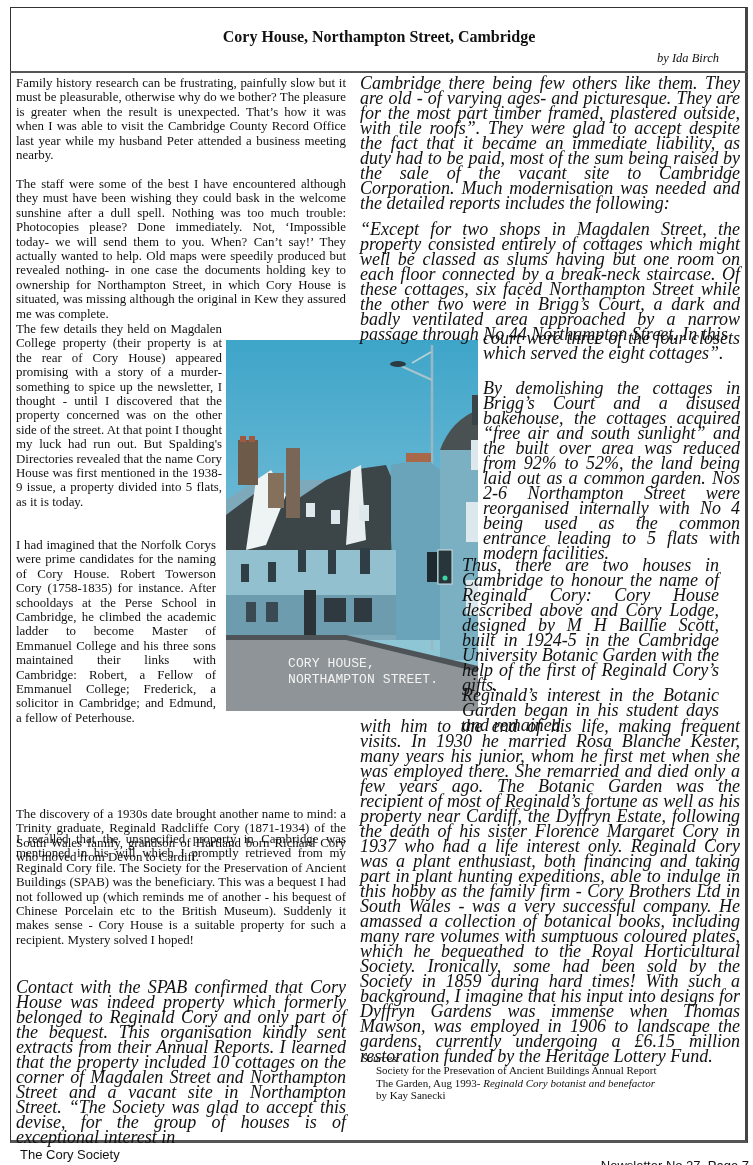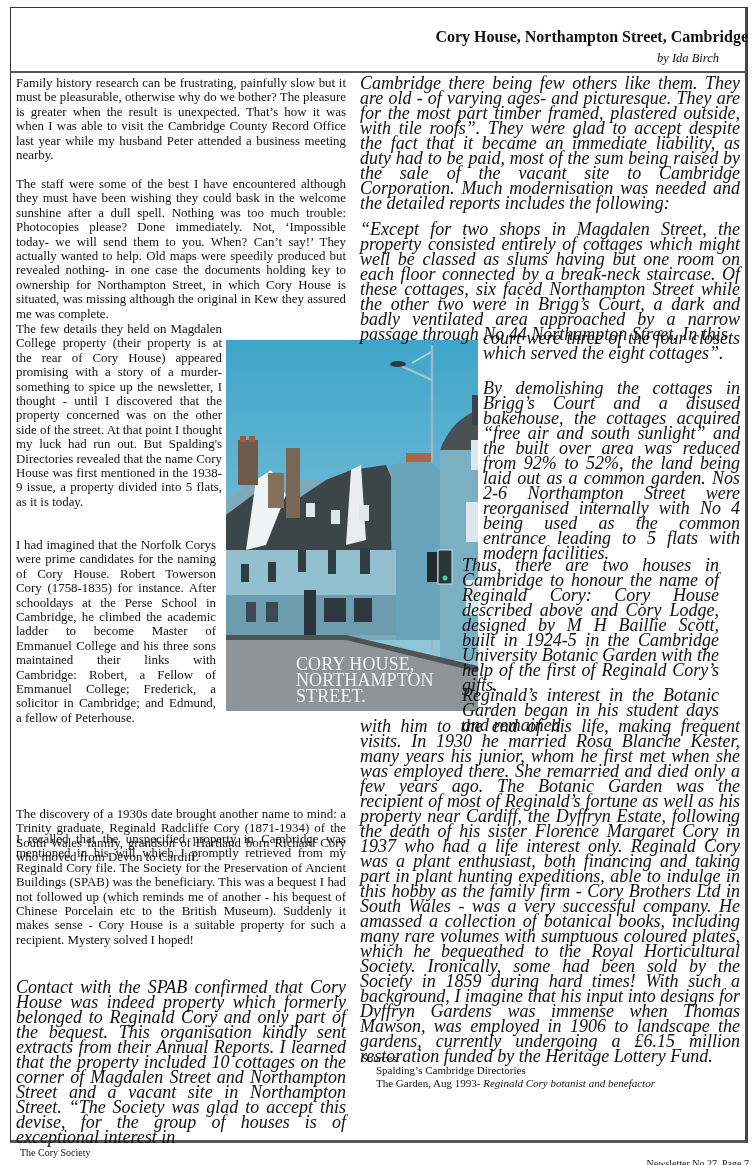--- a/index.html
+++ b/index.html
@@ -2,36 +2,36 @@
 <html><head>
 <meta charset="utf-8">
 <style>
   html, body { margin:0; padding:0; background:#ffffff; }
   body { width:753px; height:1165px; position:relative; overflow:hidden;
          font-family:"Liberation Serif", serif; color:#111; }
   .frame { position:absolute; left:10px; top:7px; width:738px; height:1136px;
            border:1.5px solid #333; border-right:3px solid #444; border-bottom:3px solid #555; box-sizing:border-box; }
   .header { position:absolute; left:10px; top:7px; width:738px; height:66px;
             border-bottom:2px solid #555; box-sizing:border-box; }
-  .title { position:absolute; left:0; right:0; top:21px; text-align:right;
+  .title { position:absolute; left:0; right:0; top:21px; text-align:center;
            font-weight:bold; font-size:16px; }
   .byline { position:absolute; right:29px; top:44px; font-style:italic; font-size:12.5px; }
   .txt { position:absolute; font-size:12.9px; line-height:14.4px; text-align:justify; margin:0; }
   .txt.big { font-size:18px; line-height:15px;font-style:italic; }
   .col-left { left:16px; width:330px; }
   .col-right { left:360px; width:380px; }
   .photo { position:absolute; left:226px; top:340px; width:252px; height:371px; overflow:hidden;
            background:linear-gradient(#3ea5c9 0%, #6ab8d4 45%, #8fc6d6 60%); }
   .photo svg { display:block; }
   .caption { position:absolute; left:62px; top:316px; color:#f4f4f4;
-             font-family:Liberation Serif, serif; font-size:18px; line-height:16px; letter-spacing:0.1px;margin-left:8px; }
+             font-family:Liberation Mono, monospace; font-size:13px; line-height:16px; letter-spacing:0.1px; }
   .sources { position:absolute; left:362px; top:1052px; font-size:11px; line-height:12.4px; }
   .sources .head { font-style:italic; }
   .sources .item { padding-left:14px; }
-  .footer { position:absolute; top:1147px; font-size:10px; font-family:Liberation Serif, serif; }
+  .footer { position:absolute; top:1147px; font-size:13px; font-family:Liberation Sans, sans-serif; }
 </style>
 </head>
 <body>
 
 <div class="frame"></div>
 
 <div class="header">
   <div class="title">Cory House, Northampton Street, Cambridge</div>
   <div class="byline">by Ida Birch</div>
 </div>
@@ -105,19 +105,20 @@
 <p class="txt big col-right" style="top:76px;">Cambridge there being few others like them. They are old - of varying ages- and picturesque. They are for the most part timber framed, plastered outside, with tile roofs”. They were glad to accept despite the fact that it became an immediate liability, as duty had to be paid, most of the sum being raised by the sale of the vacant site to Cambridge Corporation. Much modernisation was needed and the detailed reports includes the following:</p>
 <p class="txt big col-right" style="top:222px;">“Except for two shops in Magdalen Street, the property consisted entirely of cottages which might well be classed as slums having but one room on each floor connected by a break-neck staircase. Of these cottages, six faced Northampton Street while the other two were in Brigg’s Court, a dark and badly ventilated area approached by a narrow passage through No 44 Northampton Street. In this</p>
 <p class="txt big" style="top:331px; left:483px; width:257px;">court were three of the four closets which served the eight cottages”.</p>
 <p class="txt big" style="top:381px; left:483px; width:257px;">By demolishing the cottages in Brigg’s Court and a disused bakehouse, the cottages acquired “free air and south sunlight” and the built over area was reduced from 92% to 52%, the land being laid out as a common garden. Nos 2-6 Northampton Street were reorganised internally with No 4 being used as the common entrance leading to 5 flats with modern facilities.</p>
 <p class="txt big" style="top:558px; left:462px; width:257px;">Thus, there are two houses in Cambridge to honour the name of Reginald Cory: Cory House described above and Cory Lodge, designed by M H Baillie Scott, built in 1924-5 in the Cambridge University Botanic Garden with the help of the first of Reginald Cory’s gifts.</p>
 <p class="txt big" style="top:688px; left:462px; width:257px;">Reginald’s interest in the Botanic Garden began in his student days and remained</p>
 <p class="txt big col-right" style="top:719px;">with him to the end of his life, making frequent visits.  In 1930 he married Rosa Blanche Kester, many years his junior, whom he first met when she was employed there. She remarried and died only a few years ago. The Botanic Garden was the recipient of most of Reginald’s fortune as well as his property near Cardiff, the Dyffryn Estate, following the death of his sister Florence Margaret Cory in 1937 who had a life interest only.  Reginald Cory was a plant enthusiast, both financing and taking part in plant hunting expeditions, able to indulge in this hobby as the family firm - Cory Brothers Ltd in South Wales - was a very successful company.  He amassed a collection of botanical books, including many rare volumes with sumptuous coloured plates, which he bequeathed to the Royal Horticultural Society. Ironically, some had been sold by the Society in 1859 during hard times! With such a background, I imagine that his input into designs for Dyffryn Gardens was immense when Thomas Mawson, was employed in 1906 to landscape the gardens, currently undergoing a £6.15 million restoration funded by the Heritage Lottery Fund.</p>
 
 <div class="sources">
   <div class="head">Sources:</div>
-  <div class="item">Spalding’s Cambridge Directories</div>
+  <div class="item">Society for the Presevation of Ancient Buildings Annual Report</div>
   <div class="item"><span>The Garden, Aug 1993- </span><i>Reginald Cory botanist and benefactor</i></div>
+  <div class="item"> by Kay Sanecki</div>
 </div>
 
 <div class="footer" style="left:20px;">The Cory Society</div>
 <div class="footer" style="left:332px;margin-top:16px;">April 2002</div>
 <div class="footer" style="right:4px;margin-top:11px;">Newsletter No 27, Page 7</div>
 
 </body></html>

